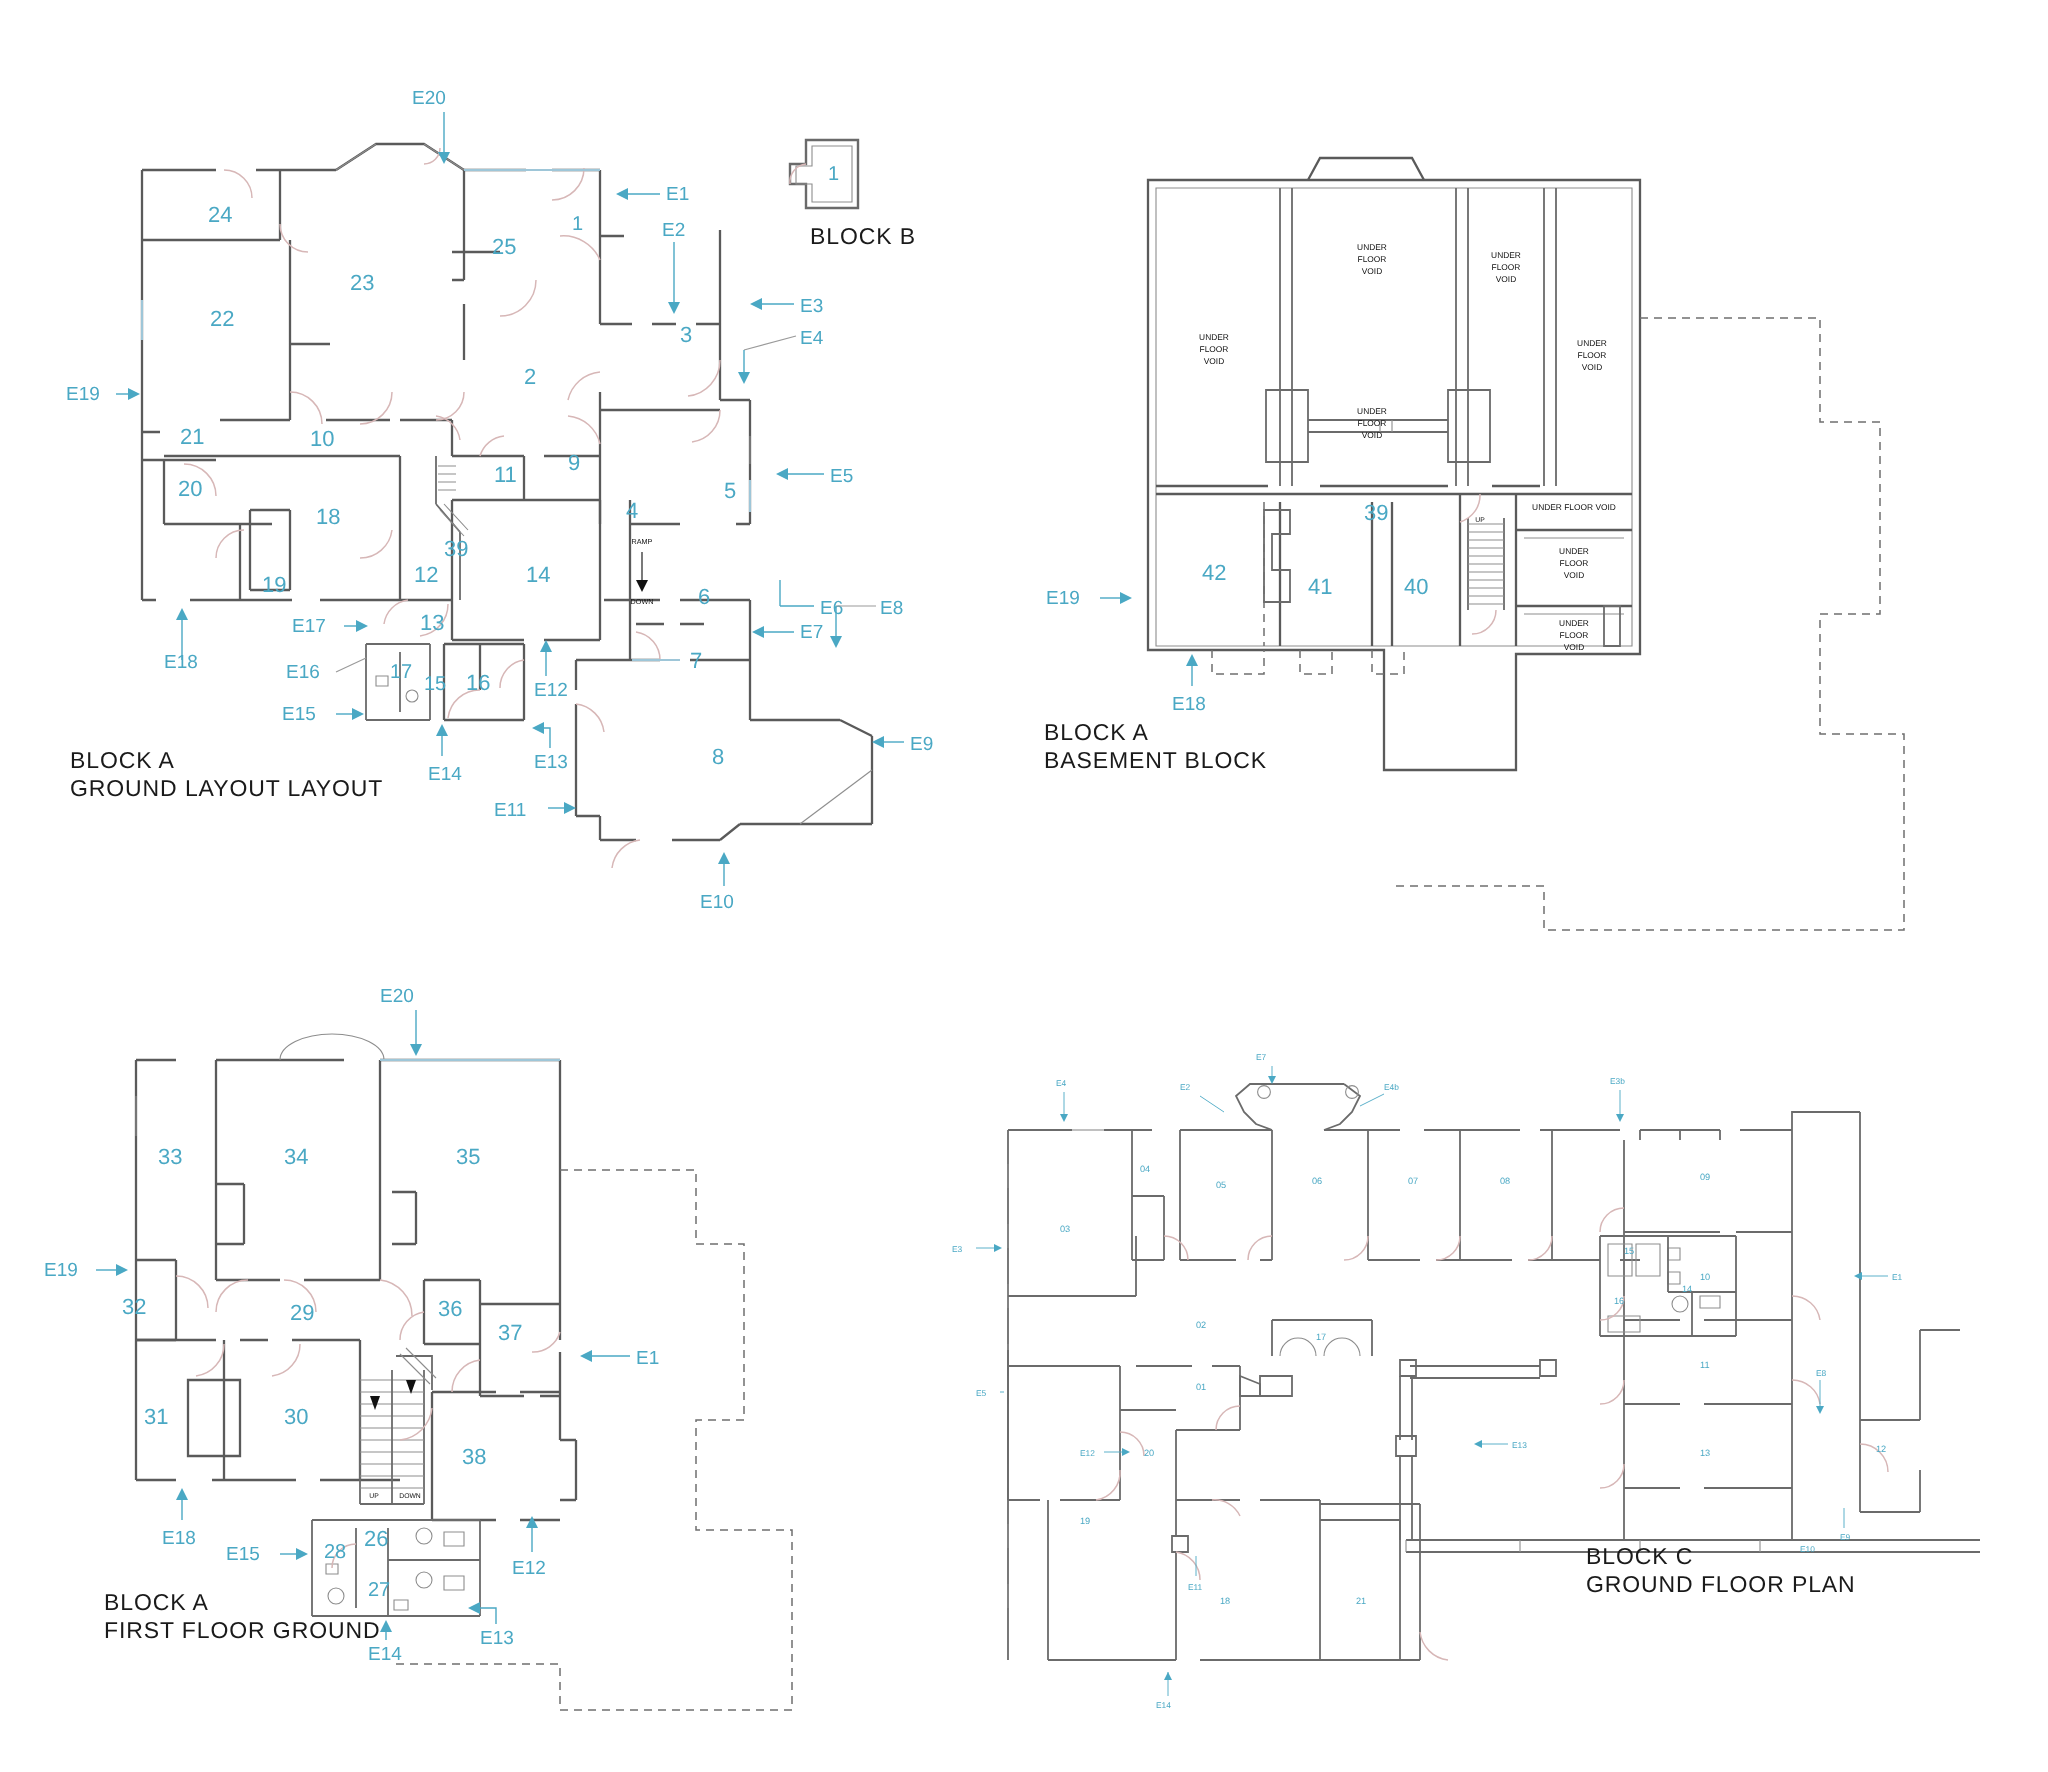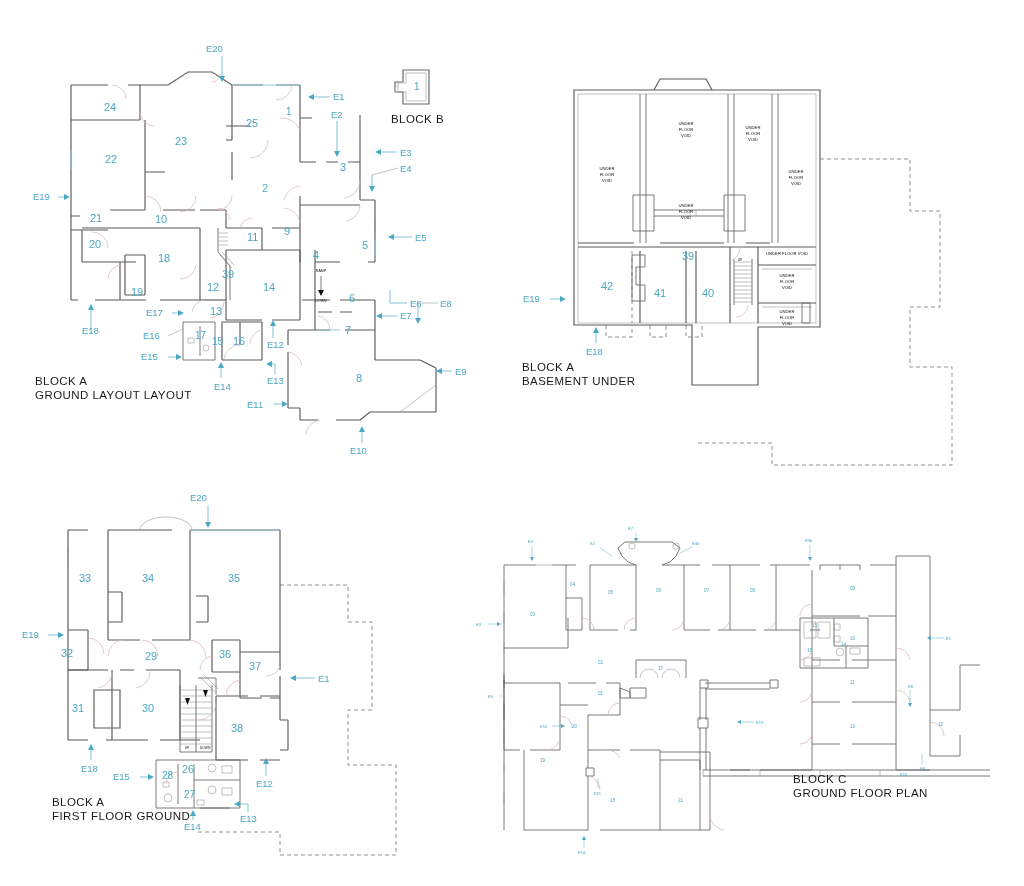--- a/index.html
+++ b/index.html
@@ -238,21 +238,21 @@
 <span>GROUND LAYOUT LAYOUT</span></div>
   </div>
 
   <div class="plan" style="left:385px;top:62px;width:120px;height:80px;">
     <svg width="120" height="80" viewBox="0 0 120 80">
       <path class="blk" d="M18,8 L44,8 L44,42 L18,42 L18,30 L10,30 L10,20 L18,20 z"></path>
       <path class="thin" d="M21,11 L41,11 L41,39 L21,39 L21,30 L13,30 L13,21 L21,21 z"></path>
       <path class="door" d="M18,20 a9,9 0 0,0 -8,10"></path>
       <text class="rno" x="29" y="28">1</text>
     </svg>
-    <div class="title" style="left:6px;top:50px;"><span>BLOCK B</span></div>
+    <div class="title" style="left:20px;top:50px;"><span>BLOCK B</span></div>
   </div>
 
   <div class="plan" style="left:500px;top:55px;width:524px;height:420px;">
     <svg width="524" height="420" viewBox="0 0 524 420">
       <g>
         <path class="wall" d="M74,35 L320,35 L320,272 L258,272 L258,330 L192,330 L192,270 L74,270 Z"></path>
         <path class="thin" d="M78,39 L316,39 L316,268 L78,268 Z"></path>
 
         <path class="wall" d="M154,35 L160,24 L206,24 L212,35"></path>
 
@@ -338,21 +338,21 @@
           <path class="arrow" d="M60,241 l6,3 l-6,3 z"></path>
         <text class="exit" x="86" y="300">E18</text>
         <path class="lead" d="M96,288 L96,274"></path>
           <path class="arrow" d="M93,278 l6,0 l-3,-6 z"></path>
       </g>
       <g>
         <path class="dash" d="M320,104 L410,104 L410,156 L440,156 L440,252 L410,252 L410,312 L452,312 L452,410 L272,410 L272,388 L196,388"></path>
       </g>
     </svg>
     <div class="title" style="left:22px;top:305px;"><span>BLOCK A</span>
-<span>BASEMENT UNDER</span></div>
+<span>BASEMENT BLOCK</span></div>
   </div>
 
   <div class="plan" style="left:0px;top:480px;width:470px;height:406px;">
     <svg width="470" height="406" viewBox="0 0 470 406">
       <g>
 
         <path class="wall" d="M68,50 L88,50 M108,50 L172,50 M190,50 L280,50"></path>
         <path class="wall" d="M68,50 L68,150 M68,150 L68,190 M68,190 L68,260"></path>
         <path class="thin" d="M68,68 L68,88"></path>
         <path class="wall" d="M280,50 L280,160 M280,160 L280,190 M280,196 L280,240"></path>

